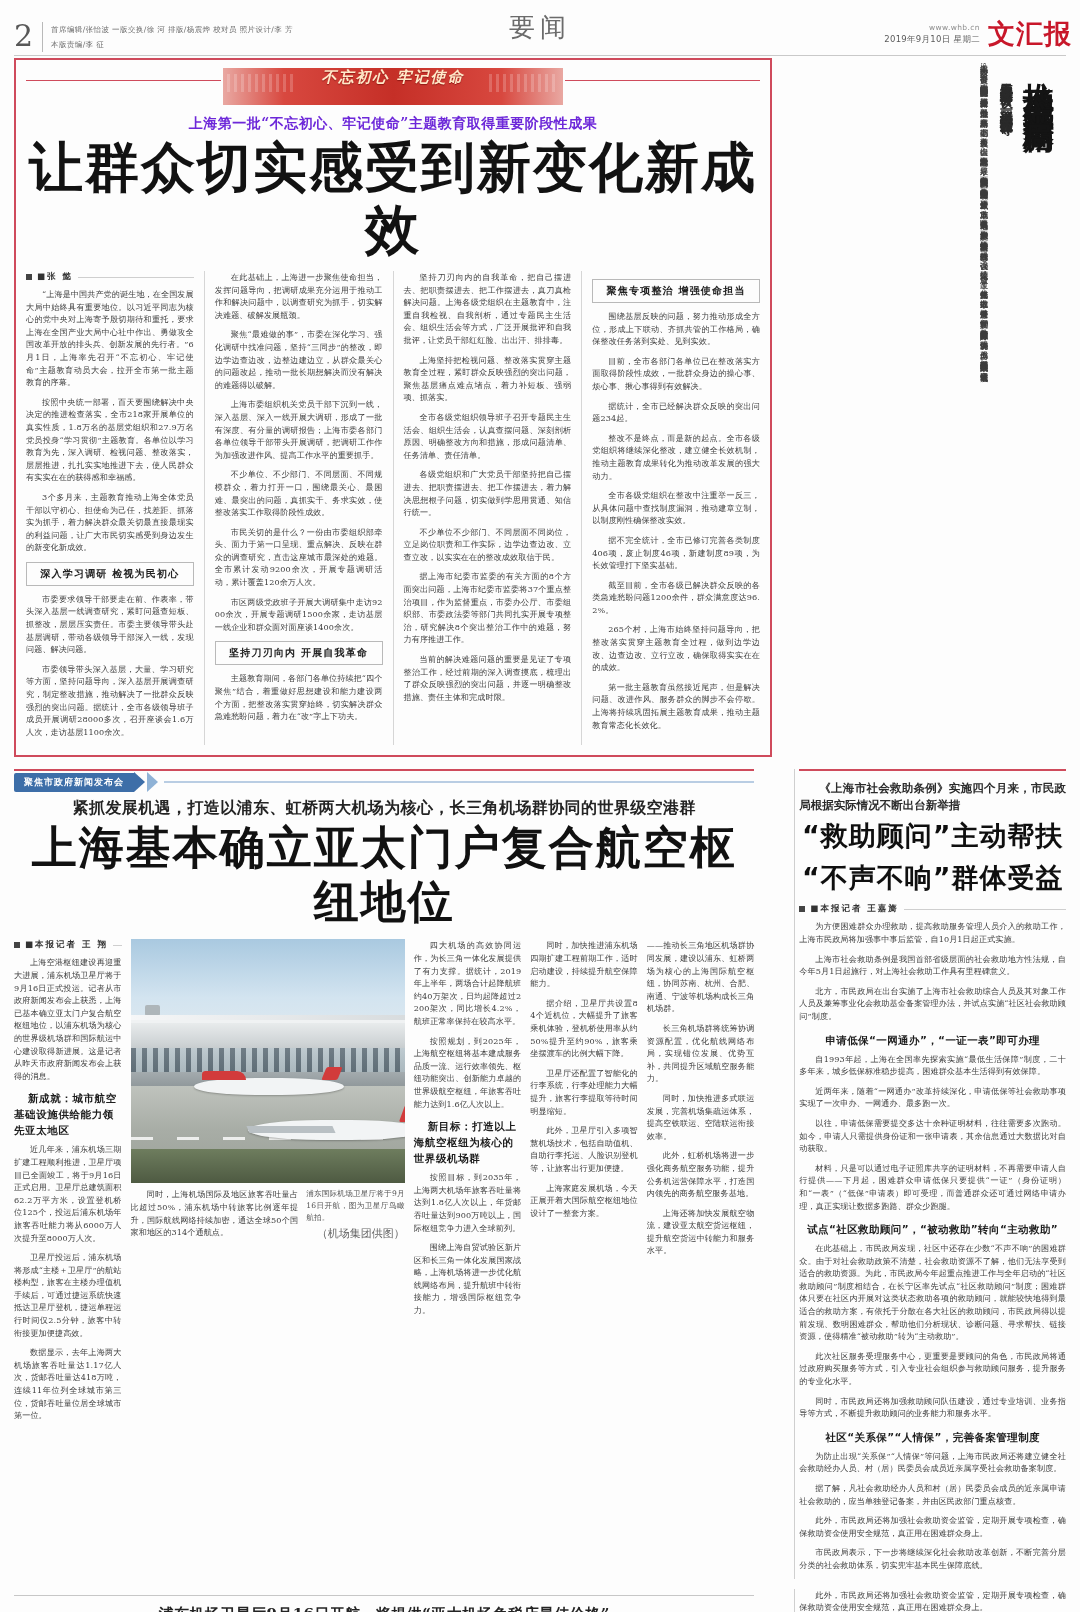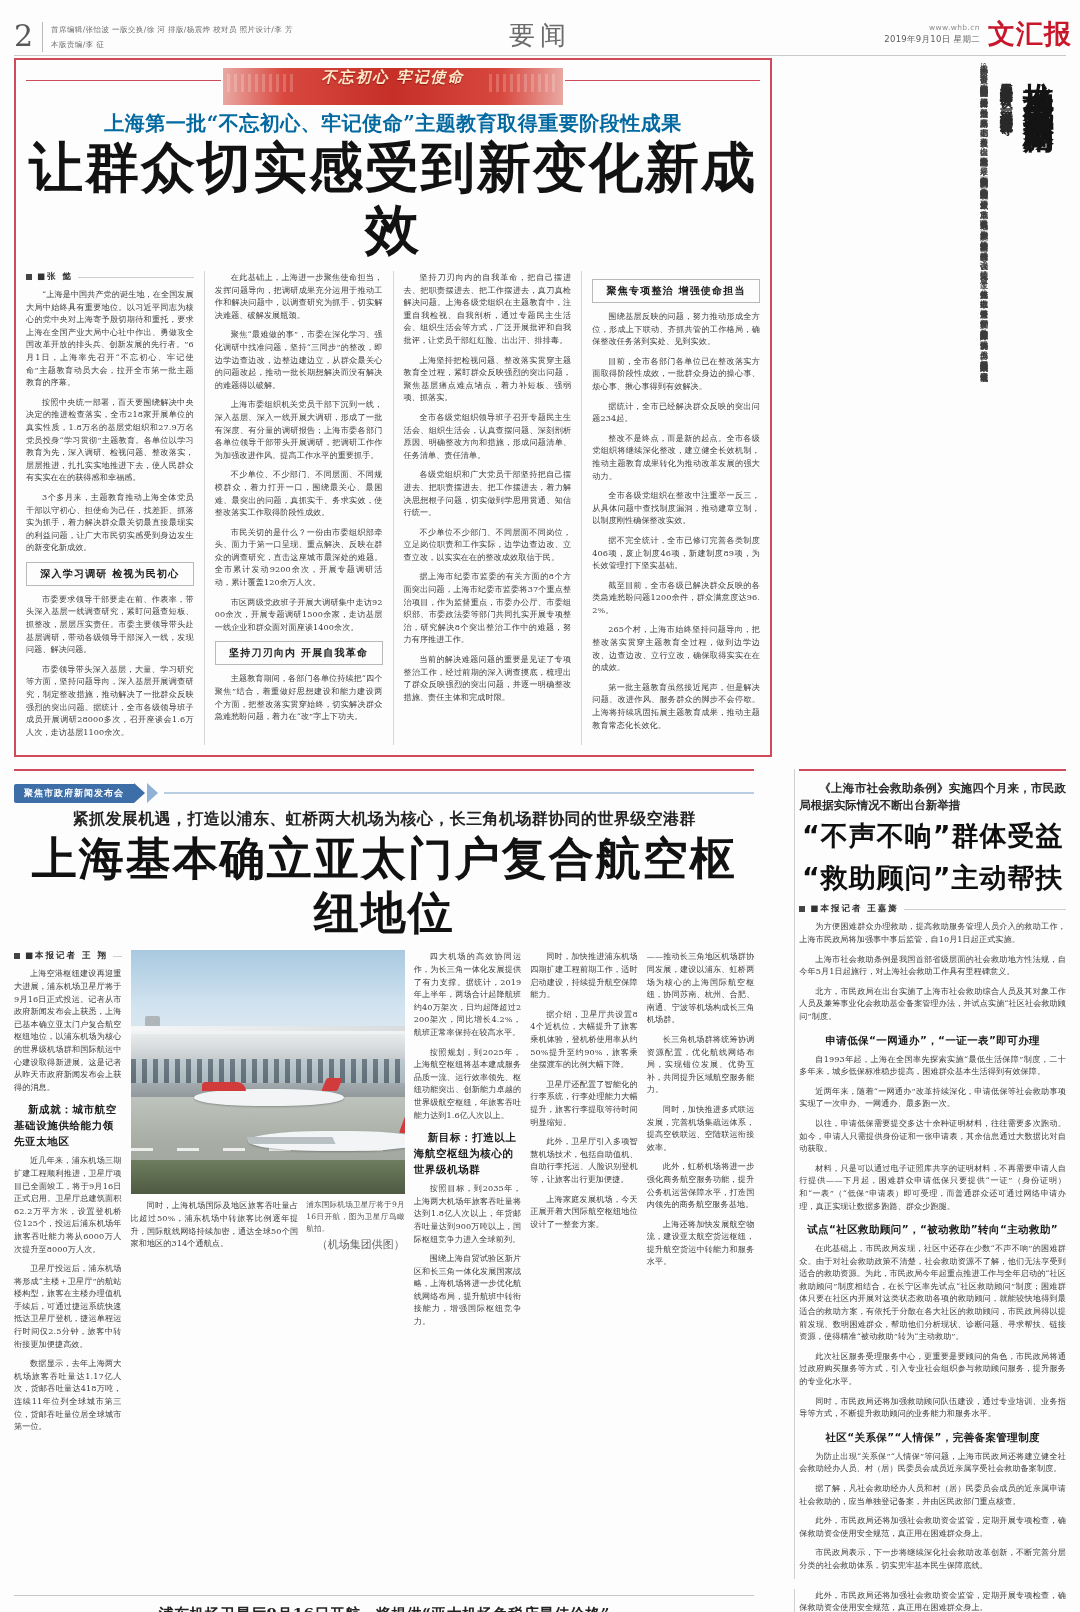--- a/index.html
+++ b/index.html
@@ -57,21 +57,21 @@
     line-height: 12.5px;
     color: #6d6d6d;
     letter-spacing: 0.4px;
     padding-top: 2px;
     white-space: nowrap;
   }
   .mh-section {
     position: absolute;
     left: 50%;
     transform: translateX(-50%);
-    top: 18px;
+    top: 10px;
     font-family: "DejaVu Serif", "Liberation Serif", serif;
     font-size: 26px;
     letter-spacing: 5px;
     color: #6b6b6b;
     font-weight: 400;
   }
   .mh-right {
     position: absolute;
     right: 8px;
     top: 20px;
@@ -174,23 +174,23 @@
     height: 1px;
     background: #cf4b5c;
     width: 195px;
   }
   .bsr-l { left: 10px; }
   .bsr-r { right: 10px; }
 
   .lead-subhead {
     text-align: center;
     font-family: "DejaVu Serif", "Liberation Serif", serif;
-    font-size: 20px;
-    font-weight: 700;
-    color: #0369a1;
+    font-size: 14px;
+    font-weight: 700;
+    color: #6d28d9;
     letter-spacing: 0.5px;
     margin: 4px 0 2px 0;
     line-height: 24px;
   }
   .lead-headline {
     text-align: center;
     font-family: "DejaVu Sans", "Liberation Sans", sans-serif;
     font-size: 54px;
     font-weight: 700;
     color: #121212;
@@ -317,21 +317,21 @@
   
   .mid-zone {
     display: flex;
     gap: 8px;
     margin-top: 12px;
   }
   .mid-main {
     width: 758px;
     box-sizing: border-box;
     border-top: 2px solid #cf4b5c;
-    padding-top: 12px;
+    padding-top: 1px;
   }
   .tagrow {
     display: flex;
     align-items: center;
     gap: 0px;
     margin-bottom: 6px;
   }
   .tag-pill {
     background: #3d6ea8;
     color: #fff;
@@ -722,22 +722,22 @@
             <p class="ptext">此外，虹桥机场将进一步强化商务航空服务功能，提升公务机运营保障水平，打造国内领先的商务航空服务基地。</p>
             <p class="ptext">上海还将加快发展航空物流，建设亚太航空货运枢纽，提升航空货运中转能力和服务水平。</p>
           </div>
 
         </div>
       </div>
 
       <div class="rail">
         <div class="rail-top-rule"></div>
         <div class="rail-kicker">《上海市社会救助条例》实施四个月来，市民政局根据实际情况不断出台新举措</div>
+        <div class="rail-headline">“救助顾问”主动帮扶</div>
         <div class="rail-headline">“不声不响”群体受益</div>
-        <div class="rail-headline">“救助顾问”主动帮扶</div>
         <div class="byline">
           <span class="sq"></span>
           <span class="bt">■本报记者  王嘉旖</span>
           <span class="brule"></span>
         </div>
         <p class="ptext">为方便困难群众办理救助，提高救助服务管理人员介入的救助工作，上海市民政局将加强事中事后监管，自10月1日起正式实施。</p>
         <p class="ptext">上海市社会救助条例是我国首部省级层面的社会救助地方性法规，自今年5月1日起施行，对上海社会救助工作具有里程碑意义。</p>
         <p class="ptext">北方，市民政局在出台实施了上海市社会救助综合人员及其对象工作人员及兼筹事业化会救助基金备案管理办法，并试点实施“社区社会救助顾问”制度。</p>
         <div class="rail-sub">申请低保“一网通办”，“一证一表”即可办理</div>
         <p class="ptext">自1993年起，上海在全国率先探索实施“最低生活保障”制度，二十多年来，城乡低保标准稳步提高，困难群众基本生活得到有效保障。</p>

